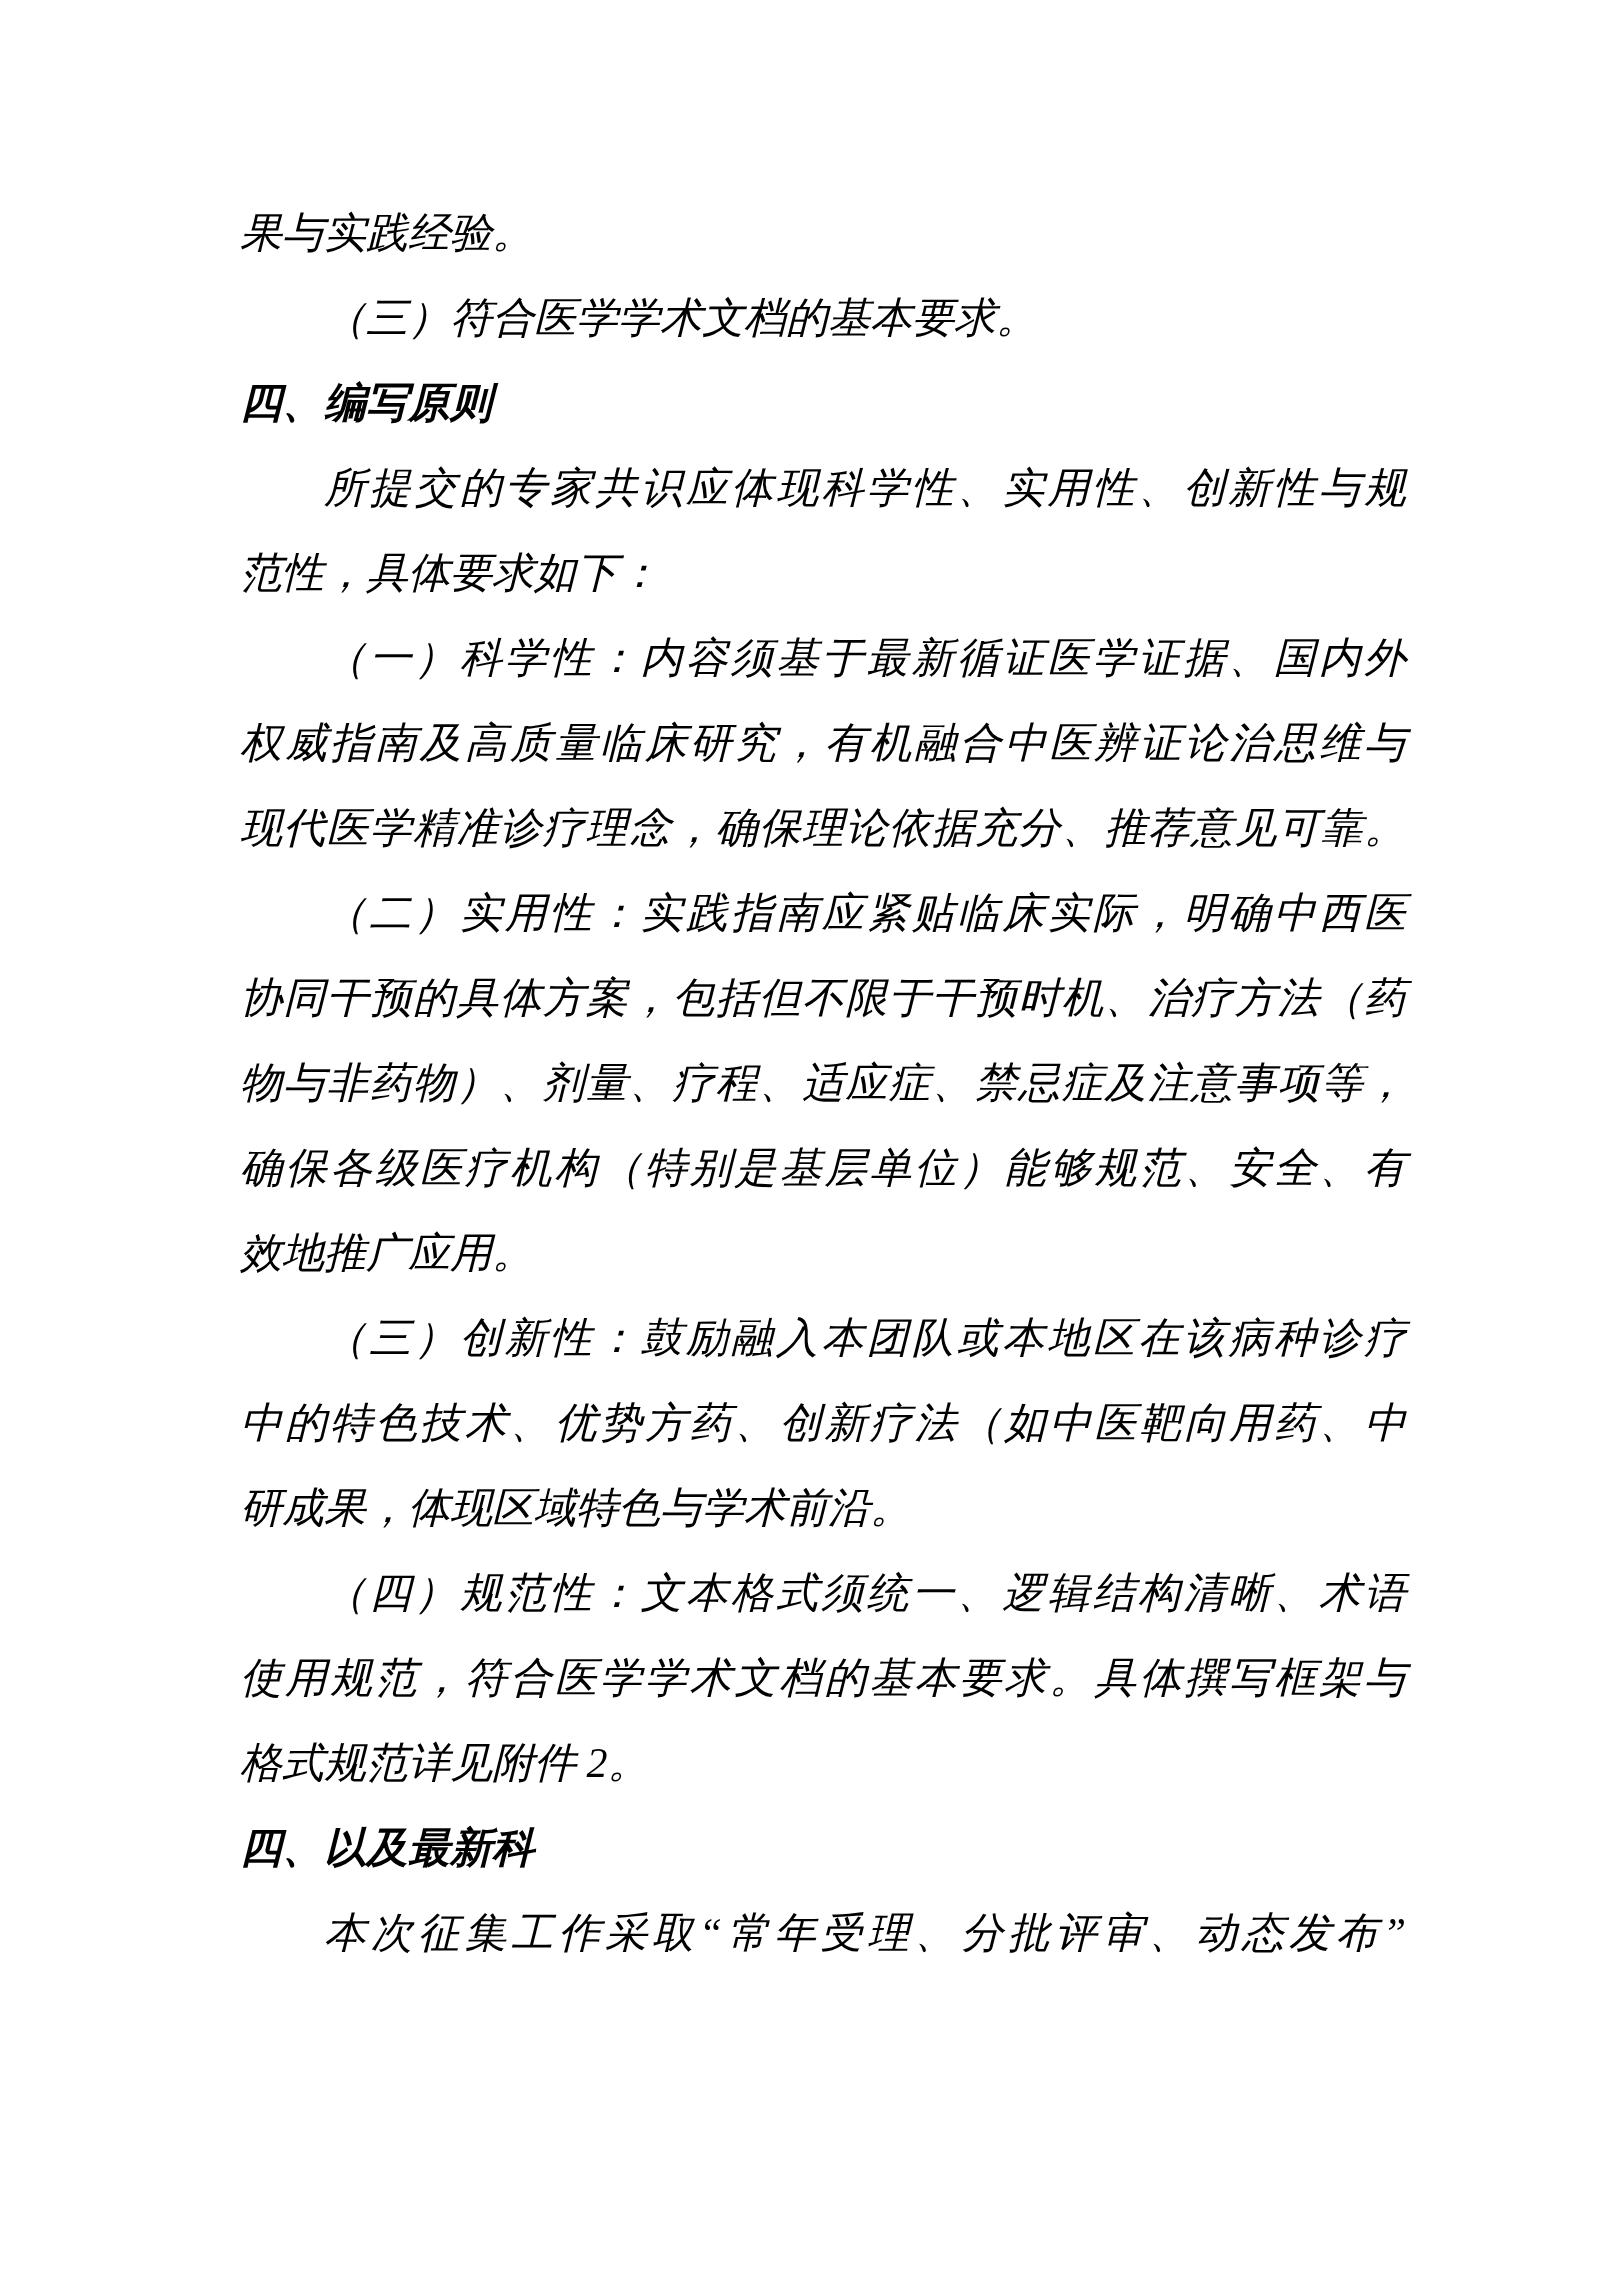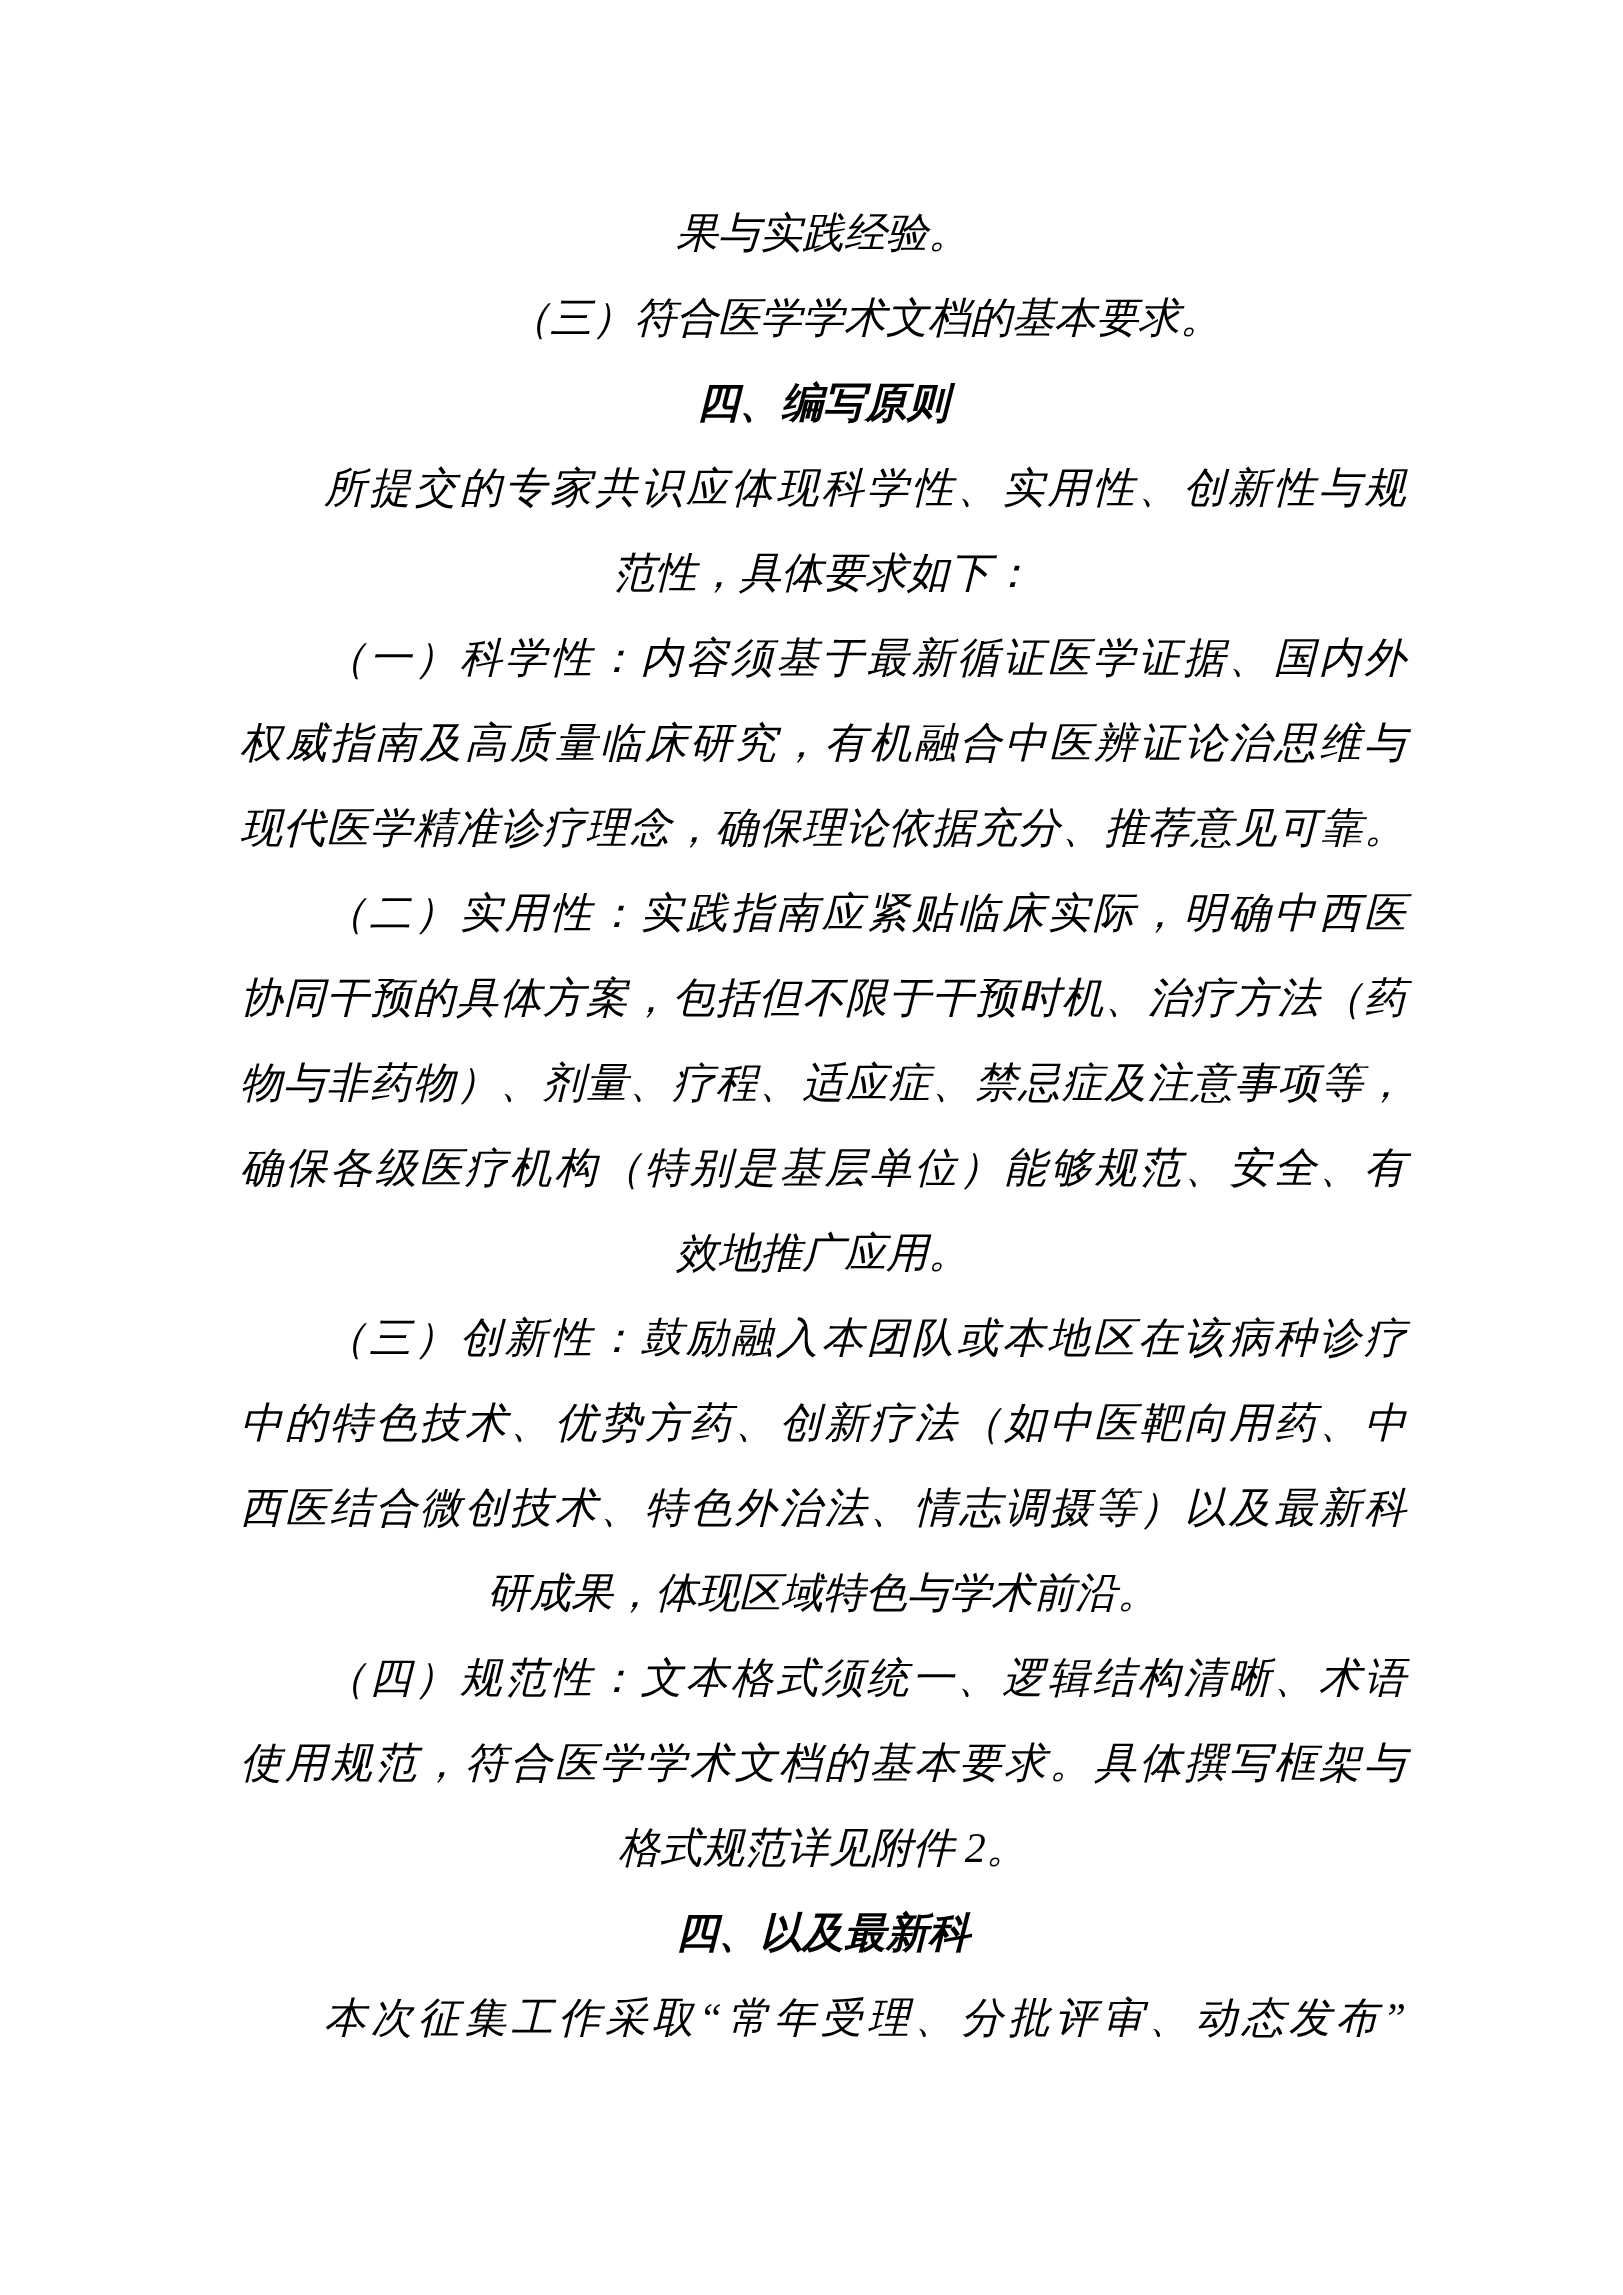--- a/index.html
+++ b/index.html
@@ -20,21 +20,21 @@
     position: absolute;
     left: 240px;
     top: 191px;
     width: 1166px;
   }
   .line {
     height: 85px;
     line-height: 85px;
     font-size: 42px;
     font-style: italic; 
-    text-align: center;
+    text-align: left;
     white-space: nowrap;
   }
   .line.justify {
     white-space: normal;
     text-align: justify;
     text-align-last: justify;
   }
   .line.indent {
     text-indent: 2em;
   }
@@ -58,21 +58,20 @@
       <div class="line indent justify"><span class="seg-regular">（一）</span><span class="seg-bold">科学性：</span><span class="seg-regular">内容须基于最新循证医学证据、国内外</span></div>
       <div class="line justify"><span class="seg-regular">权威指南及高质量临床研究，有机融合中医辨证论治思维与</span></div>
       <div class="line justify"><span class="seg-regular">现代医学精准诊疗理念，确保理论依据充分、推荐意见可靠。</span></div>
       <div class="line indent justify"><span class="seg-regular">（二）</span><span class="seg-bold">实用性：</span><span class="seg-regular">实践指南应紧贴临床实际，明确中西医</span></div>
       <div class="line justify"><span class="seg-regular">协同干预的具体方案，包括但不限于干预时机、治疗方法（药</span></div>
       <div class="line justify"><span class="seg-regular">物与非药物）、剂量、疗程、适应症、禁忌症及注意事项等，</span></div>
       <div class="line justify"><span class="seg-regular">确保各级医疗机构（特别是基层单位）能够规范、安全、有</span></div>
       <div class="line"><span class="seg-regular">效地推广应用。</span></div>
       <div class="line indent justify"><span class="seg-regular">（三）</span><span class="seg-bold">创新性：</span><span class="seg-regular">鼓励融入本团队或本地区在该病种诊疗</span></div>
       <div class="line justify"><span class="seg-regular">中的特色技术、优势方药、创新疗法（如中医靶向用药、中</span></div>
-      <div class="line justify"><span class="seg-regular">西医结合微创技术、特色外治法、情志调摄等）以及最新科</span></div>
       <div class="line"><span class="seg-regular">研成果，体现区域特色与学术前沿。</span></div>
       <div class="line indent justify"><span class="seg-regular">（四）</span><span class="seg-bold">规范性：</span><span class="seg-regular">文本格式须统一、逻辑结构清晰、术语</span></div>
       <div class="line justify"><span class="seg-regular">使用规范，符合医学学术文档的基本要求。具体撰写框架与</span></div>
       <div class="line"><span class="seg-regular">格式规范详见附件 2。</span></div>
       <div class="line heading"><span class="seg-bold">四、以及最新科</span></div>
       <div class="line indent justify"><span class="seg-regular">本次征集工作采取“常年受理、分批评审、动态发布”</span></div>
     </div>
 </div>
 
 

